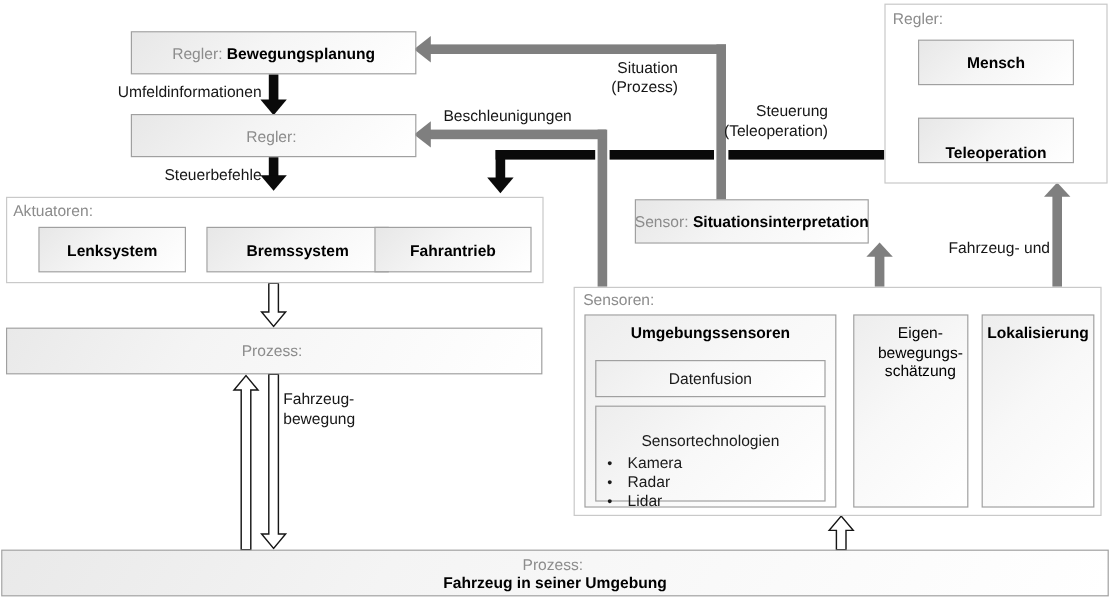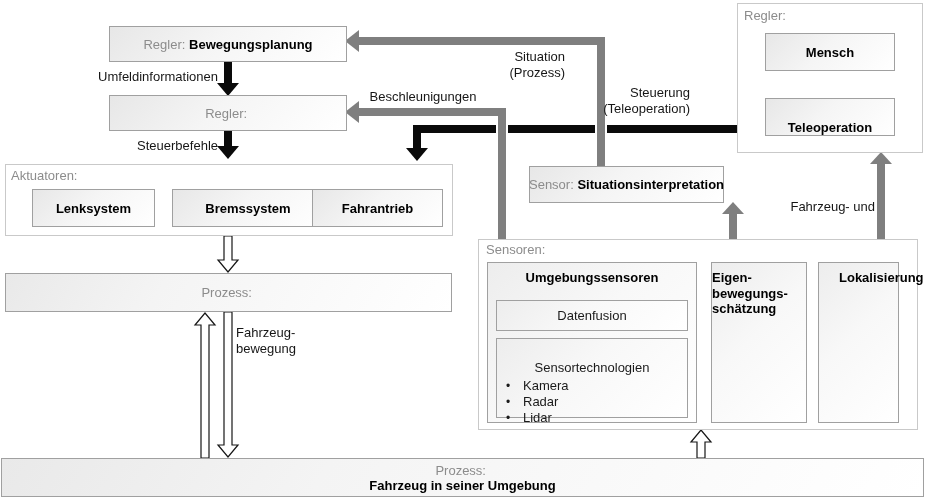--- a/index.html
+++ b/index.html
@@ -45,21 +45,21 @@
     position:absolute;z-index:3;box-sizing:border-box;border:1.4px solid var(--box-border);
     background:linear-gradient(135deg,#ededed 0%,#f8f8f8 45%,#ffffff 100%);
     font-size:13px;
   }
   .subbox .title{display:block;text-align:center;}
   .bold{font-weight:bold;color:#000;}
   .bullets{margin-top:3px;}
   .bullet-row{display:flex;align-items:baseline;line-height:15px;padding-left:9px;}
   .bullet-row .dot::before{content:"\2022";}
   .bullet-row .dot{width:17px;font-size:12px;}
-  .stack{display:block;text-align:left;font-weight:bold;color:#000;line-height:15.5px;}
+  .stack{display:block;text-align:center;font-weight:normal;color:#000;line-height:15.5px;padding-left:16px;}
 </style>
 </head>
 <body>
 
 <div class="canvas">
 
   <svg class="connectors" width="926" height="498" viewBox="0 0 926 498">
 
     <g>
       <rect class="c-black" x="224" y="62" width="8" height="22"></rect>
@@ -166,21 +166,21 @@
         <span>Lidar</span>
       </div>
     </div>
   </div>
 
   <div class="subbox" style="left:711px;top:262px;width:96px;height:161px;padding-top:7px;">
     <span class="stack">Eigen-</span>
     <span class="stack">bewegungs-</span>
     <span class="stack">schätzung</span>
   </div>
-  <div class="subbox" style="left:818px;top:262px;width:81px;height:161px;padding-top:7px;padding-left:20px;">
+  <div class="subbox" style="left:818px;top:262px;width:94px;height:161px;padding-top:7px;">
     <span class="title bold">Lokalisierung</span>
   </div>
 
   <div class="group" style="left:737px;top:3px;width:186px;height:150px;"></div>
   <div class="group-label" style="left:744px;top:8px;">Regler:</div>
   <div class="box" style="left:765px;top:33px;width:130px;height:38px;">
     <span class="bname">Mensch</span>
   </div>
   <div class="box" style="left:765px;top:98px;width:130px;height:38px;align-items:flex-end;">
     <span class="bname">Teleoperation</span>

